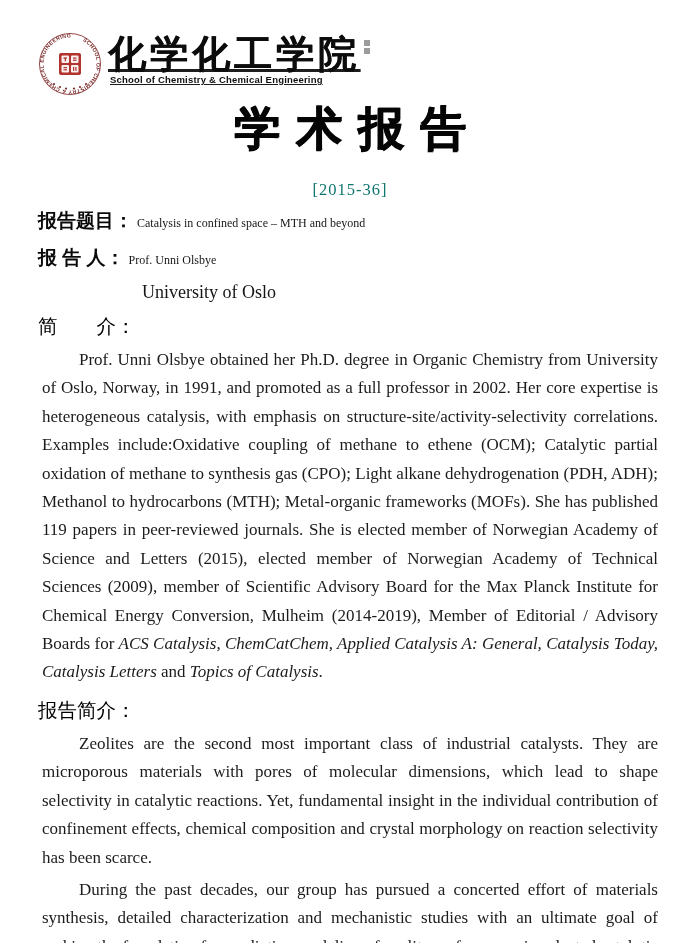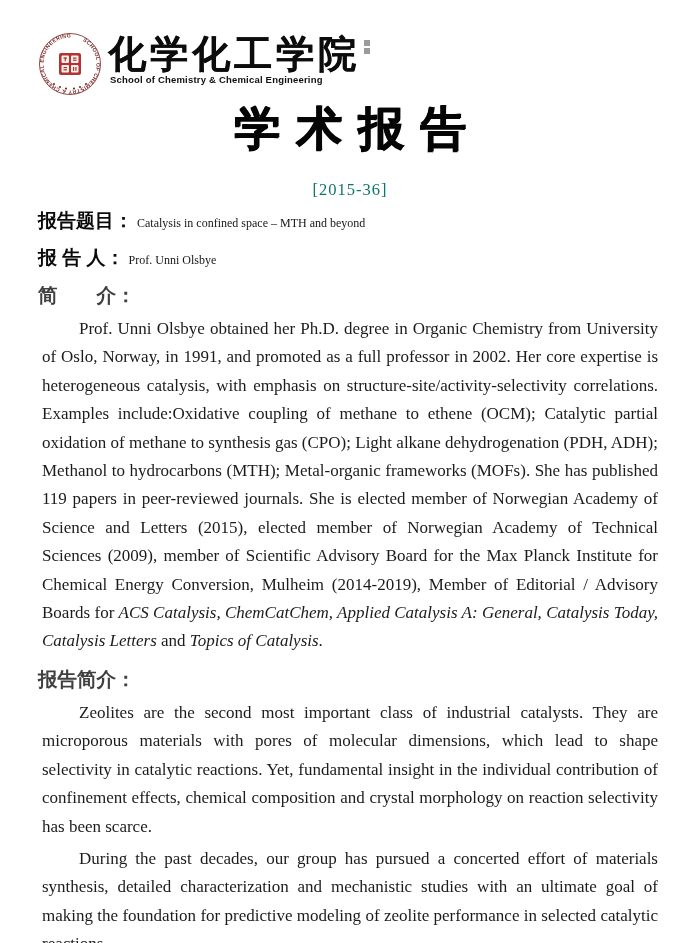--- a/index.html
+++ b/index.html
@@ -20,20 +20,21 @@
   .letterhead {
     display: flex;
     align-items: flex-start;
     height: 68px;
   }
   .seal { width: 64px; height: 64px; flex: 0 0 64px; }
   .letterhead-names {
     margin-left: 6px;
     display: flex;
     flex-direction: column;
+    text-decoration: underline;
   }
   .school-cn-row { display: flex; align-items: flex-start; }
   .school-cn {
     font-family: "Liberation Serif", serif;
     font-weight: 900;
     font-size: 38px;
     line-height: 44px;
     letter-spacing: 4px;
     color: #0c0c0c;
     text-shadow: 0.6px 0 0 #0c0c0c;
@@ -91,23 +92,23 @@
   }
   .field-value { font-size: 12px; color: #161616; padding-left: 4px; }
   .field-subvalue {
     font-size: 18px; color: #161616;
     margin: 0 0 10px 104px;
   }
 
   
   .section-heading {
     font-family: "Liberation Sans", sans-serif;
-    font-weight: bold;
+    font-weight: normal;
     font-size: 19.5px;
-    color: #404040;
+    color: #000000;
     margin: 10px 0 6px 0;
     white-space: pre;
   }
   .body-par {
     font-size: 17px;
     line-height: 28.4px;
     text-align: justify;
     text-align-last: left;
     text-indent: 37px;
     color: #1b1b1b;
@@ -171,20 +172,21 @@
 
   <div class="fields">
     <div class="field-row">
       <span class="field-label">报告题目：</span>
       <span class="field-value">Catalysis in confined space – MTH and beyond</span>
     </div>
     <div class="field-row">
       <span class="field-label">报 告 人：</span>
       <span class="field-value">Prof. Unni Olsbye</span>
     </div>
+    <div class="field-subvalue">University of Oslo</div>
   </div>
 
   <div class="section-heading">简　　介：</div>
   <p class="body-par"><span>Prof. Unni Olsbye obtained her Ph.D. degree in Organic Chemistry from University of Oslo, Norway, in 1991, and promoted as a full professor in 2002. Her core expertise is heterogeneous catalysis, with emphasis on structure-site/activity-selectivity correlations. Examples include:Oxidative coupling of methane to ethene (OCM); Catalytic partial oxidation of methane to synthesis gas (CPO); Light alkane dehydrogenation (PDH, ADH); Methanol to hydrocarbons (MTH); Metal-organic frameworks (MOFs). She has published 119 papers in peer-reviewed journals. She is elected member of Norwegian Academy of Science and Letters (2015), elected member of Norwegian Academy of Technical Sciences (2009), member of Scientific Advisory Board for the Max Planck Institute for Chemical Energy Conversion, Mulheim (2014-2019), Member of Editorial / Advisory Boards for </span><span style="font-style: italic;">ACS Catalysis, ChemCatChem, Applied Catalysis A: General, Catalysis Today, Catalysis Letters</span><span> and </span><span style="font-style: italic;">Topics of Catalysis</span><span>.</span></p>
 
   <div class="section-heading">报告简介：</div>
   <p class="body-par">Zeolites are the second most important class of industrial catalysts. They are microporous materials with pores of molecular dimensions, which lead to shape selectivity in catalytic reactions. Yet, fundamental insight in the individual contribution of confinement effects, chemical composition and crystal morphology on reaction selectivity has been scarce.</p>
   <p class="body-par">During the past decades, our group has pursued a concerted effort of materials synthesis, detailed characterization and mechanistic studies with an ultimate goal of making the foundation for predictive modeling of zeolite performance in selected catalytic reactions.</p>
 
 </div>

